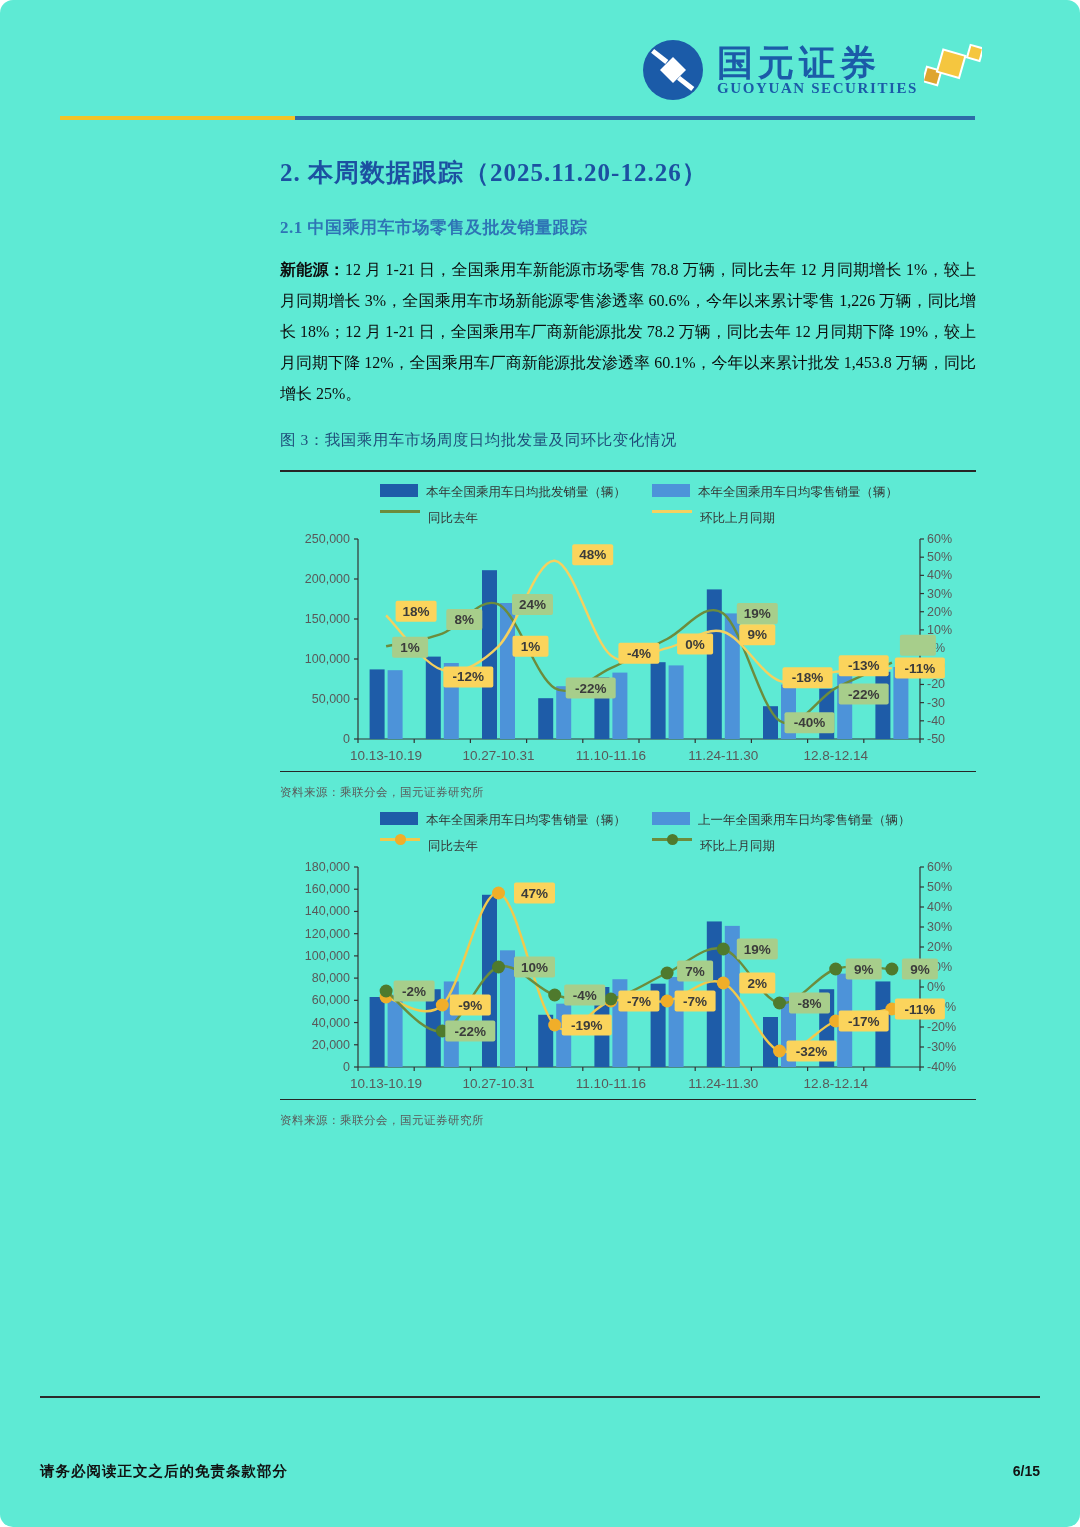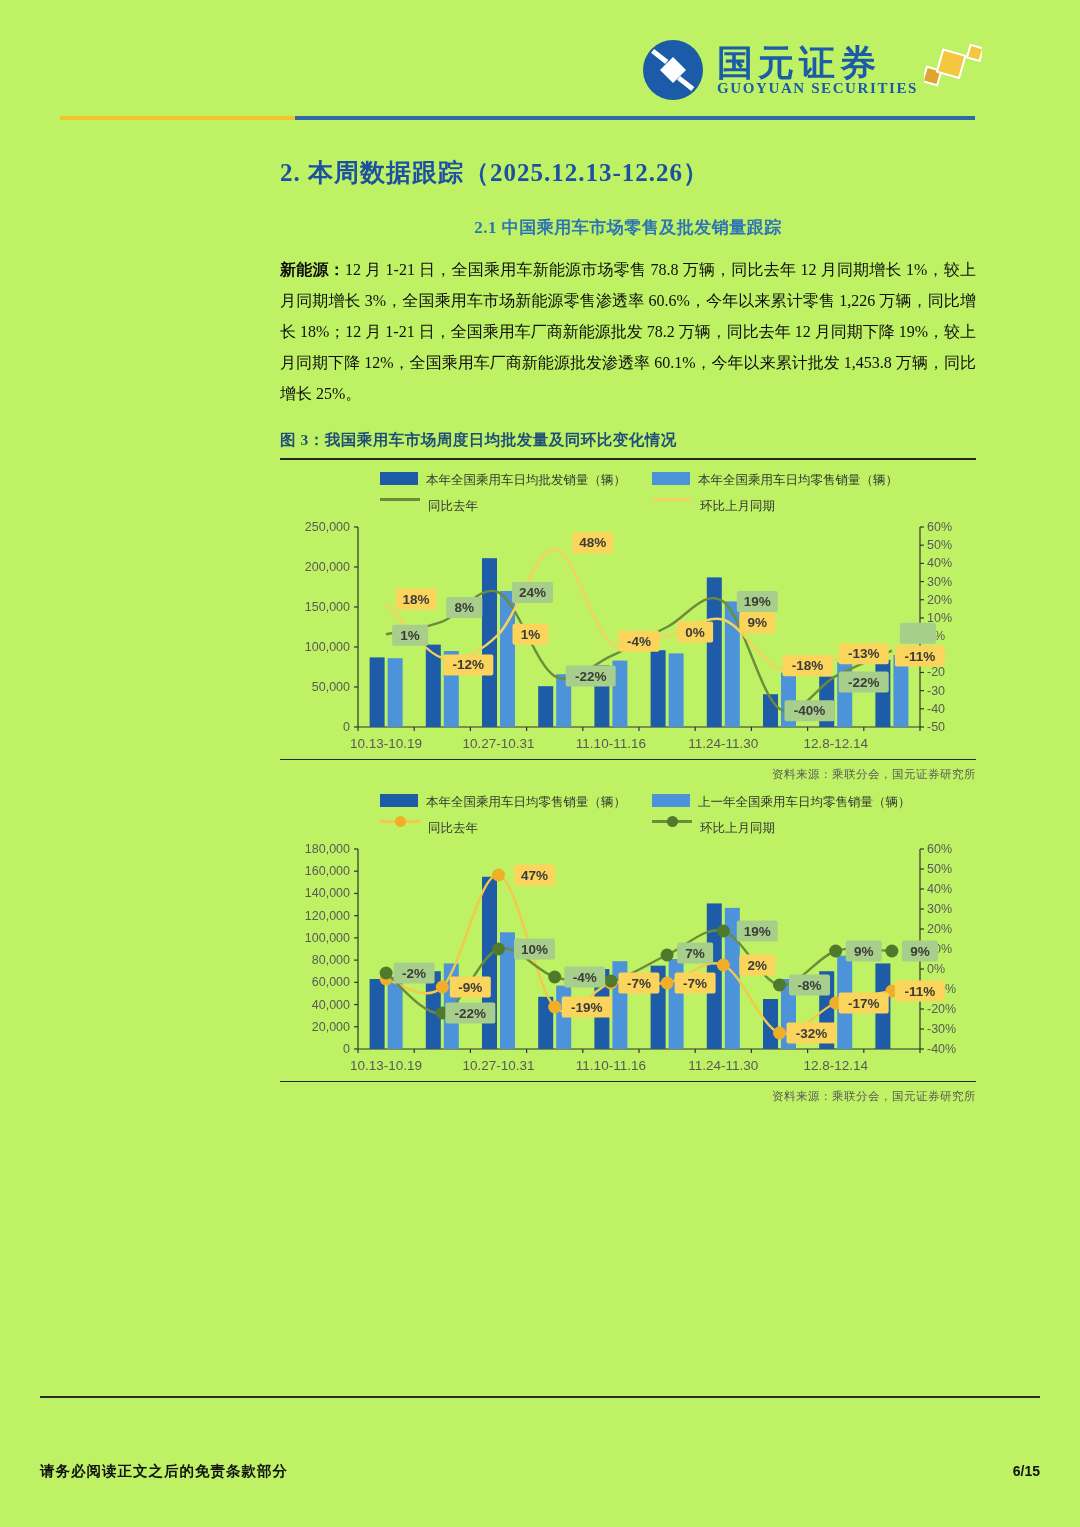--- a/index.html
+++ b/index.html
@@ -1,50 +1,50 @@
 <!DOCTYPE html>
 <html><head>
 <meta charset="utf-8">
 <style>
   * { margin:0; padding:0; box-sizing:border-box; }
   html,body { background:#fff; }
-  .page { position:relative; width:1080px; height:1527px; background:#bef264; overflow:hidden;
-          font-family:"Liberation Serif", serif; color:#111; }
+  .page { position:relative; width:1080px; height:1527px; background:#5eead4; overflow:hidden;
+          font-family:"Liberation Serif", serif; color:#111;border-radius:13px; }
 
   
   .logo { position:absolute; top:38px; right:98px; display:flex; align-items:center; }
   .logo-icon { width:64px; height:64px; margin-right:12px; }
   .logo-text { display:flex; flex-direction:column; line-height:1; }
   .logo-cn { font-family:"Liberation Sans", sans-serif; font-weight:bold; font-size:36px;
              color:#1B5BA8; letter-spacing:5px; }
   .logo-en { font-family:Liberation Serif, serif; font-weight:bold; font-size:15px;
              color:#1B5BA8; letter-spacing:1.6px; }
   .logo-squares { width:58px; height:64px; margin-left:6px; }
   .head-rule { position:absolute; top:116px; left:60px; width:915px; height:4px; display:flex; }
   .head-rule .seg-y { width:235px; height:100%; background:#F2C428; }
   .head-rule .seg-b { flex:1; height:100%; background:#2D6BA7; }
 
   
   .content { position:absolute; left:280px; top:156px; width:696px; }
   h1.sec-title { font-size:25px; font-weight:bold; color:#1C50A1; letter-spacing:1px; }
-  h2.sec-sub { font-size:17px; font-weight:bold; color:#2E74B5; margin-top:27px; letter-spacing:0.5px;text-align:center; }
+  h2.sec-sub { font-size:17px; font-weight:bold; color:#2E74B5; margin-top:27px; letter-spacing:0.5px; }
   p.body-p { font-size:16px; line-height:31px; text-align:justify; margin-top:15px; color:#0d0d0d; }
   p.body-p .lead { font-weight:bold; }
 
-  .fig-caption { margin-top:21px; font-size:15.5px; font-weight:bold; color:#1F4E79;
-                 padding-bottom:7px; border-bottom:2px solid #262626; letter-spacing:0.5px; }
+  .fig-caption { margin-top:21px; font-size:15.5px; font-weight:normal; color:#1F4E79;
+                 padding-bottom:19px; border-bottom:2px solid #262626; letter-spacing:0.5px; }
   .legend { margin:12px 0 0 100px; display:grid; grid-template-columns:272px auto; row-gap:9px;
             font-family:"Liberation Serif", serif; }
   .legend-item { display:flex; align-items:flex-start; font-size:12.5px; color:#333; }
   .legend-swatch-bar { width:38px; height:13px; margin-right:8px; flex:none; }
   .legend-swatch-line { width:40px; height:3px; margin-right:8px; flex:none; position:relative; }
   .legend-swatch-line .dot { position:absolute; left:15px; top:-4px; width:11px; height:11px; border-radius:50%; }
   .chart-svg { display:block; margin-top:6px; }
-  .source { border-top:1px solid #262626; margin-top:4px; padding-top:7px;
-            font-size:11.5px; color:#595959; letter-spacing:0.5px;text-align:right; }
+  .source { border-top:1px solid #262626; margin-top:4px; padding-top:13px;
+            font-size:11.5px; color:#595959; letter-spacing:0.5px; }
 
   
   .footer { position:absolute; left:40px; right:40px; top:1396px; border-top:2px solid #2b2b2b;
             padding-top:25px; display:flex; justify-content:space-between; align-items:baseline; }
   .footer .disclaimer { font-size:14.5px; font-weight:bold; color:#111; letter-spacing:1px; }
   .footer .pageno { font-family:"Liberation Sans", sans-serif; font-size:14px; font-weight:bold; color:#111;margin-top:40px; }
 
   svg text { font-family:"Liberation Sans", sans-serif; }
 </style>
 </head>
@@ -71,21 +71,21 @@
       </g>
     </svg>
   </div>
 
   <div class="head-rule">
     <div class="seg-y"></div>
     <div class="seg-b"></div>
   </div>
 
   <div class="content">
-    <h1 class="sec-title">2. 本周数据跟踪（2025.12.13-12.26）</h1>
+    <h1 class="sec-title">2. 本周数据跟踪（2025.11.20-12.26）</h1>
     <h2 class="sec-sub">2.1 中国乘用车市场零售及批发销量跟踪</h2>
 
 
     <p class="body-p"><span class="lead">新能源：</span><span>12 月 1-21 日，全国乘用车新能源市场零售 78.8 万辆，同比去年 12 月同期增长 1%，较上月同期增长 3%，全国乘用车市场新能源零售渗透率 60.6%，今年以来累计零售 1,226 万辆，同比增长 18%；12 月 1-21 日，全国乘用车厂商新能源批发 78.2 万辆，同比去年 12 月同期下降 19%，较上月同期下降 12%，全国乘用车厂商新能源批发渗透率 60.1%，今年以来累计批发 1,453.8 万辆，同比增长 25%。</span></p>
 
     <div class="fig-caption">图 3：我国乘用车市场周度日均批发量及同环比变化情况</div>
     <div class="chart-block">
         <div class="legend">
           <div class="legend-item">
             <span class="legend-swatch-bar" style="background: rgb(30, 92, 168);"></span>

